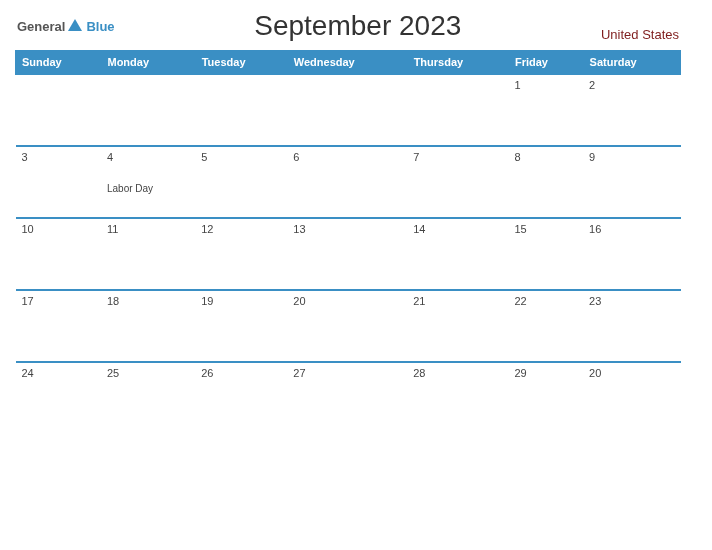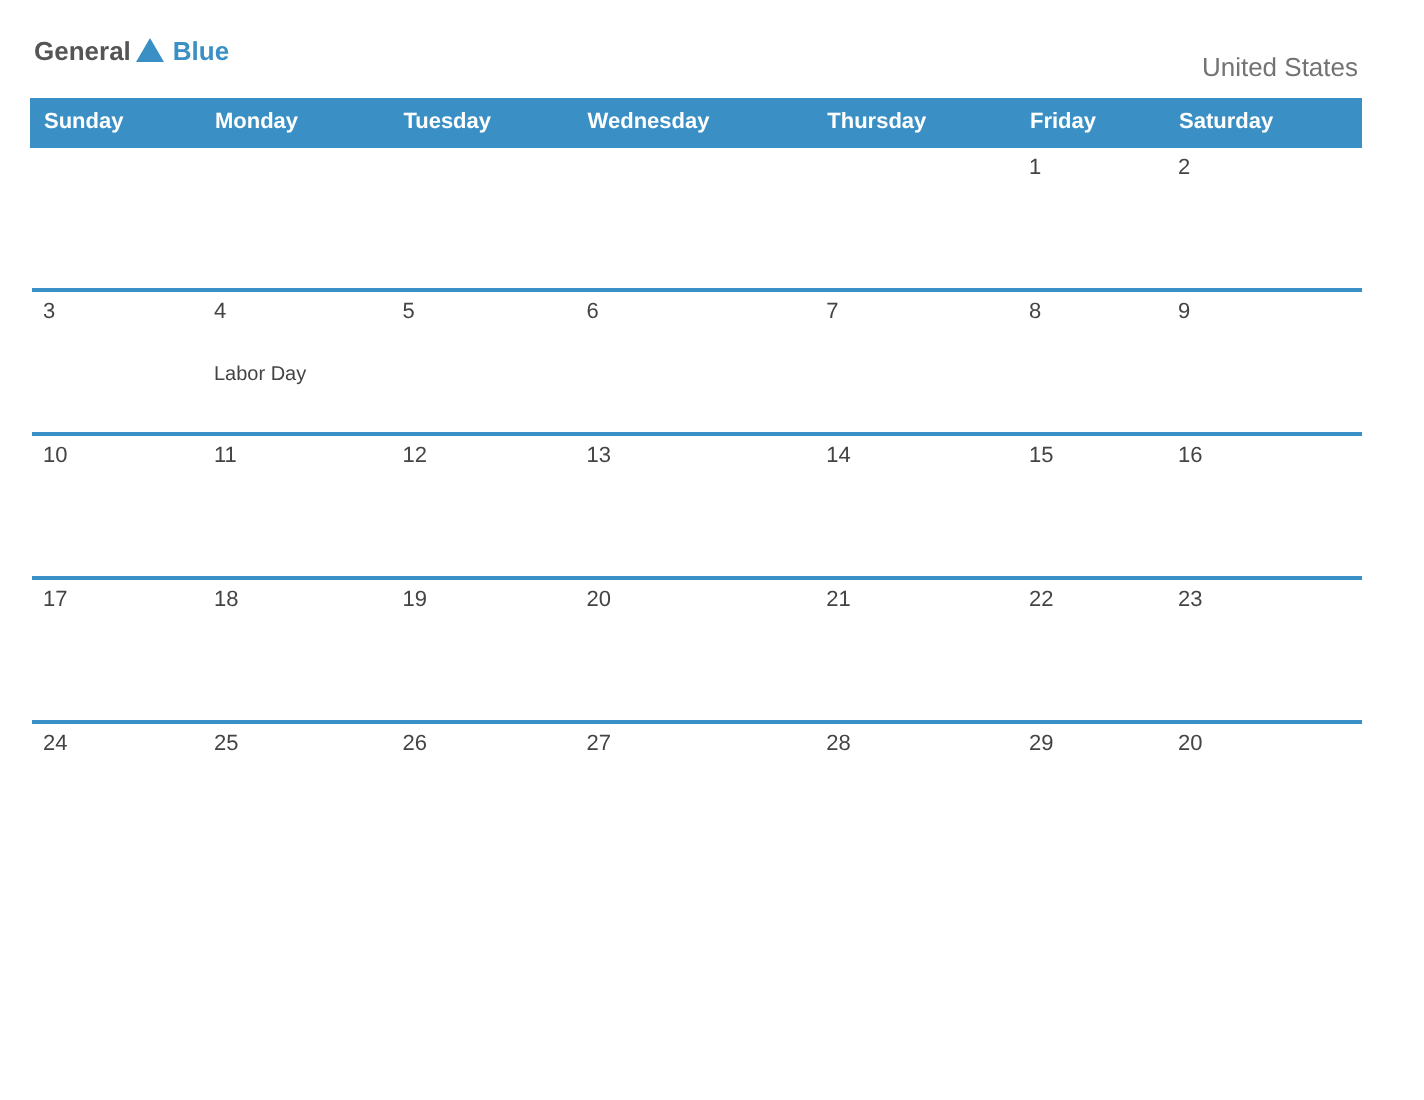--- a/index.html
+++ b/index.html
@@ -58,21 +58,21 @@
     .calendar-title {
       font-size: 28px;
       color: #333;
       font-weight: normal;
       text-align: center;
       flex: 1;
     }
 
     .country-label {
       font-size: 13px;
-      color: #737373;
+      color: #7f1d1d;
       margin-top: 16px;
     }
 
     .calendar-grid {
       width: 100%;
       border-collapse: collapse;
     }
 
     .calendar-grid th {
       background-color: #3a8fc4;
@@ -120,20 +120,21 @@
 <body>
 
 <div class="calendar-container">
   <div class="calendar-header">
     <div class="logo">
       <span class="logo-text-general">General</span>
       <div class="logo-triangle"></div>
       <br>
       <span class="logo-text-blue">Blue</span>
     </div>
+    <div class="calendar-title">September 2023</div>
     <div class="country-label">United States</div>
   </div>
 
   <table class="calendar-grid">
     <thead>
       <tr>
       <th>Sunday</th>
           <th>Monday</th>
           <th>Tuesday</th>
           <th>Wednesday</th>

